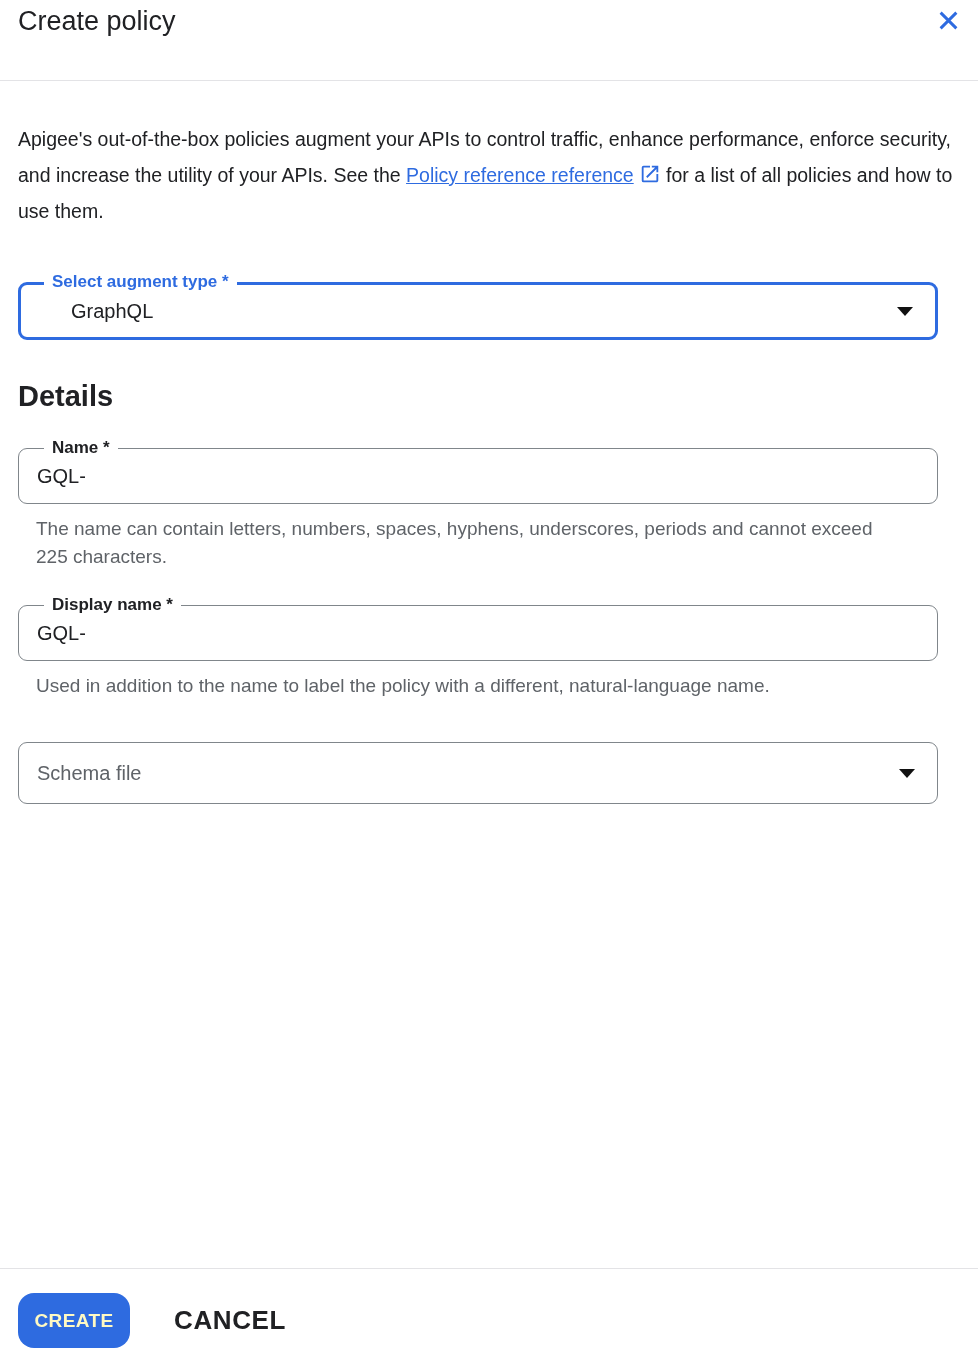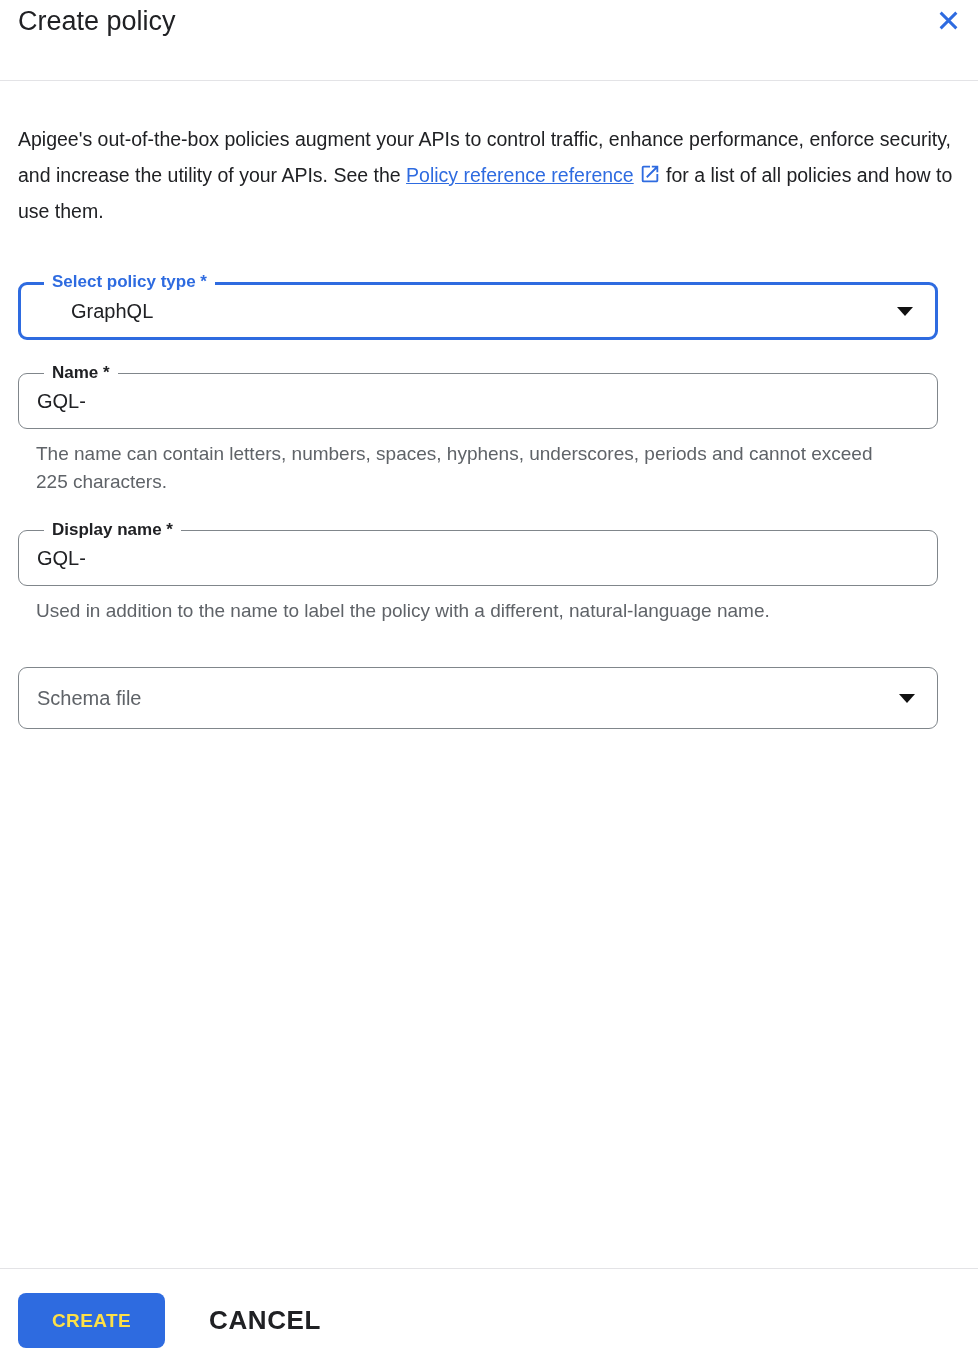--- a/index.html
+++ b/index.html
@@ -146,25 +146,25 @@
     position: absolute;
     left: 0; right: 0; bottom: 0;
     height: 84px;
     border-top: 1px solid #e3e3e6;
     background: #fff;
     display: flex;
     align-items: flex-start;
     padding: 24px 0 0 18px;
   }
   .create-btn {
-    width: 147px; height: 55px;
+    width: 112px; height: 55px;
     border: none;
-    border-radius: 8px;
+    border-radius: 16px;
     background: #2e6be0;
-    color: #fde047;
+    color: #fef9c3;
     font-family: inherit;
     font-size: 19px;
     font-weight: bold;
     letter-spacing: 0.4px;
     cursor: pointer;
   }
   .cancel-btn {
     margin-left: 44px;
     height: 55px;
     border: none;
@@ -194,27 +194,28 @@
     </button>
   </div>
 
   <div class="content">
 
     <p class="intro"><span>Apigee's out-of-the-box policies augment your APIs to control traffic, enhance performance, enforce security, and increase the utility of your APIs. See the </span><a class="link"><span>Policy reference reference</span></a><span class="ext-icon"><svg width="22" height="22" viewBox="0 0 24 24" fill="#2e6be0">
             <path d="M19 19H5V5h7V3H5a2 2 0 0 0-2 2v14a2 2 0 0 0 2 2h14c1.1 0 2-.9 2-2v-7h-2v7zM14 3v2h3.59l-9.83 9.83 1.41 1.41L19 6.41V10h2V3h-7z"></path>
           </svg></span><span> for a list of all policies and how to use them.</span></p>
 
     <div class="field select-field">
-      <span class="float-label blue">Select policy type *</span>
+      <span class="float-label blue">Select augment type *</span>
       <div class="box focused">
         <span class="value">GraphQL</span>
         <span class="caret"></span>
       </div>
     </div>
 
+    <h2 class="details-heading">Details</h2>
 
     <div class="field name-field">
       <span class="float-label">Name *</span>
       <div class="box outlined input-h">
         <input class="text-input" type="text" value="GQL-" style="">
       </div>
     </div>
     <p class="helper">The name can contain letters, numbers, spaces, hyphens, underscores, periods and cannot exceed 225 characters.</p>
 
     <div class="field displayname-field">

